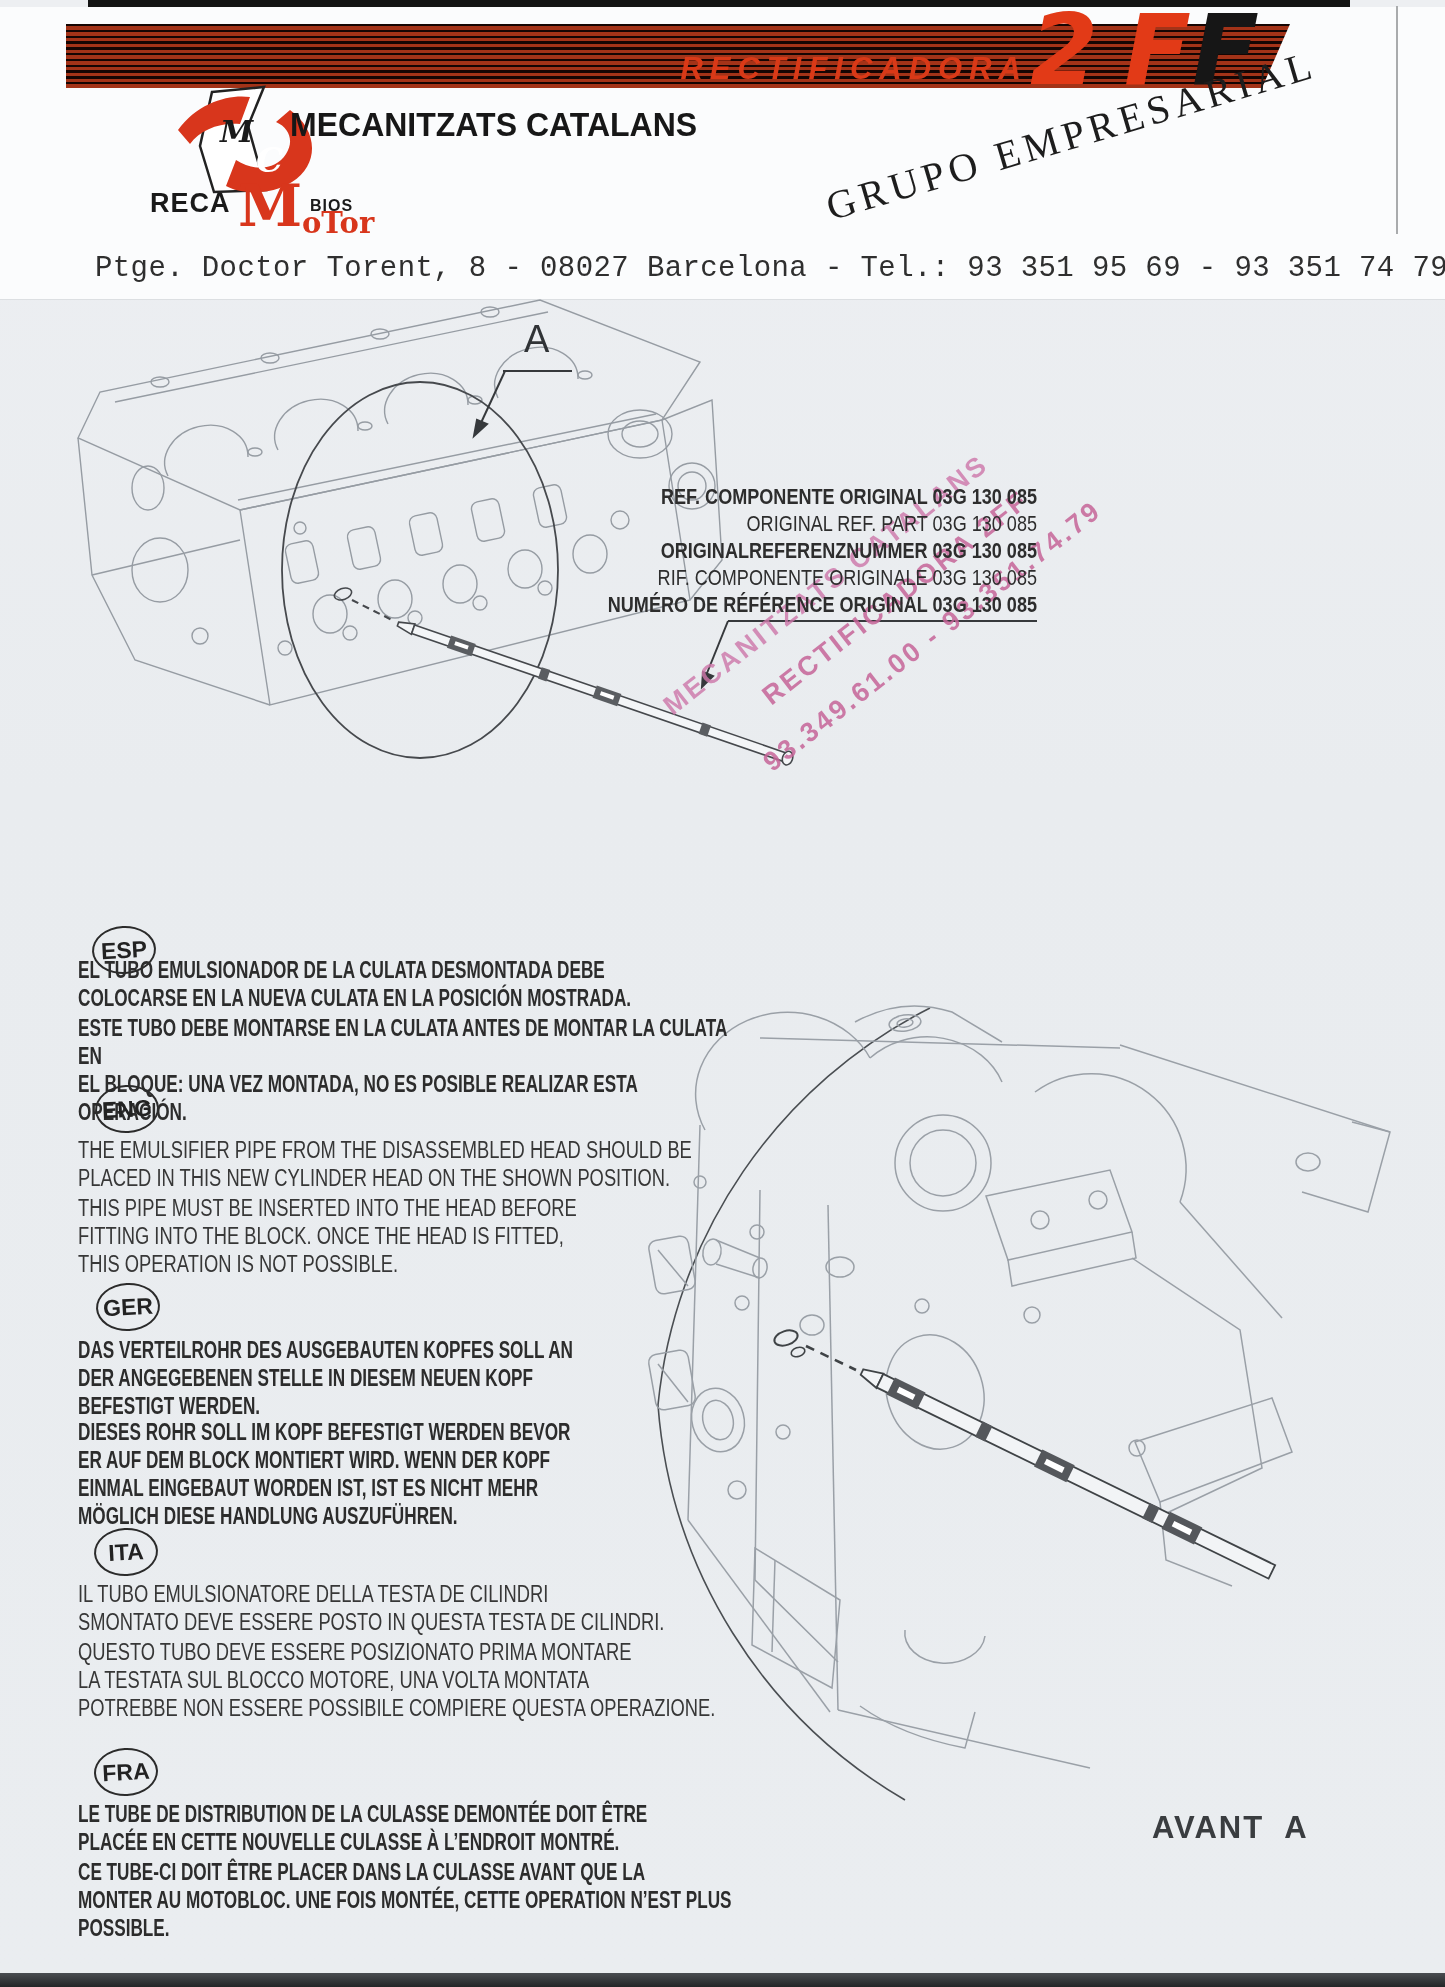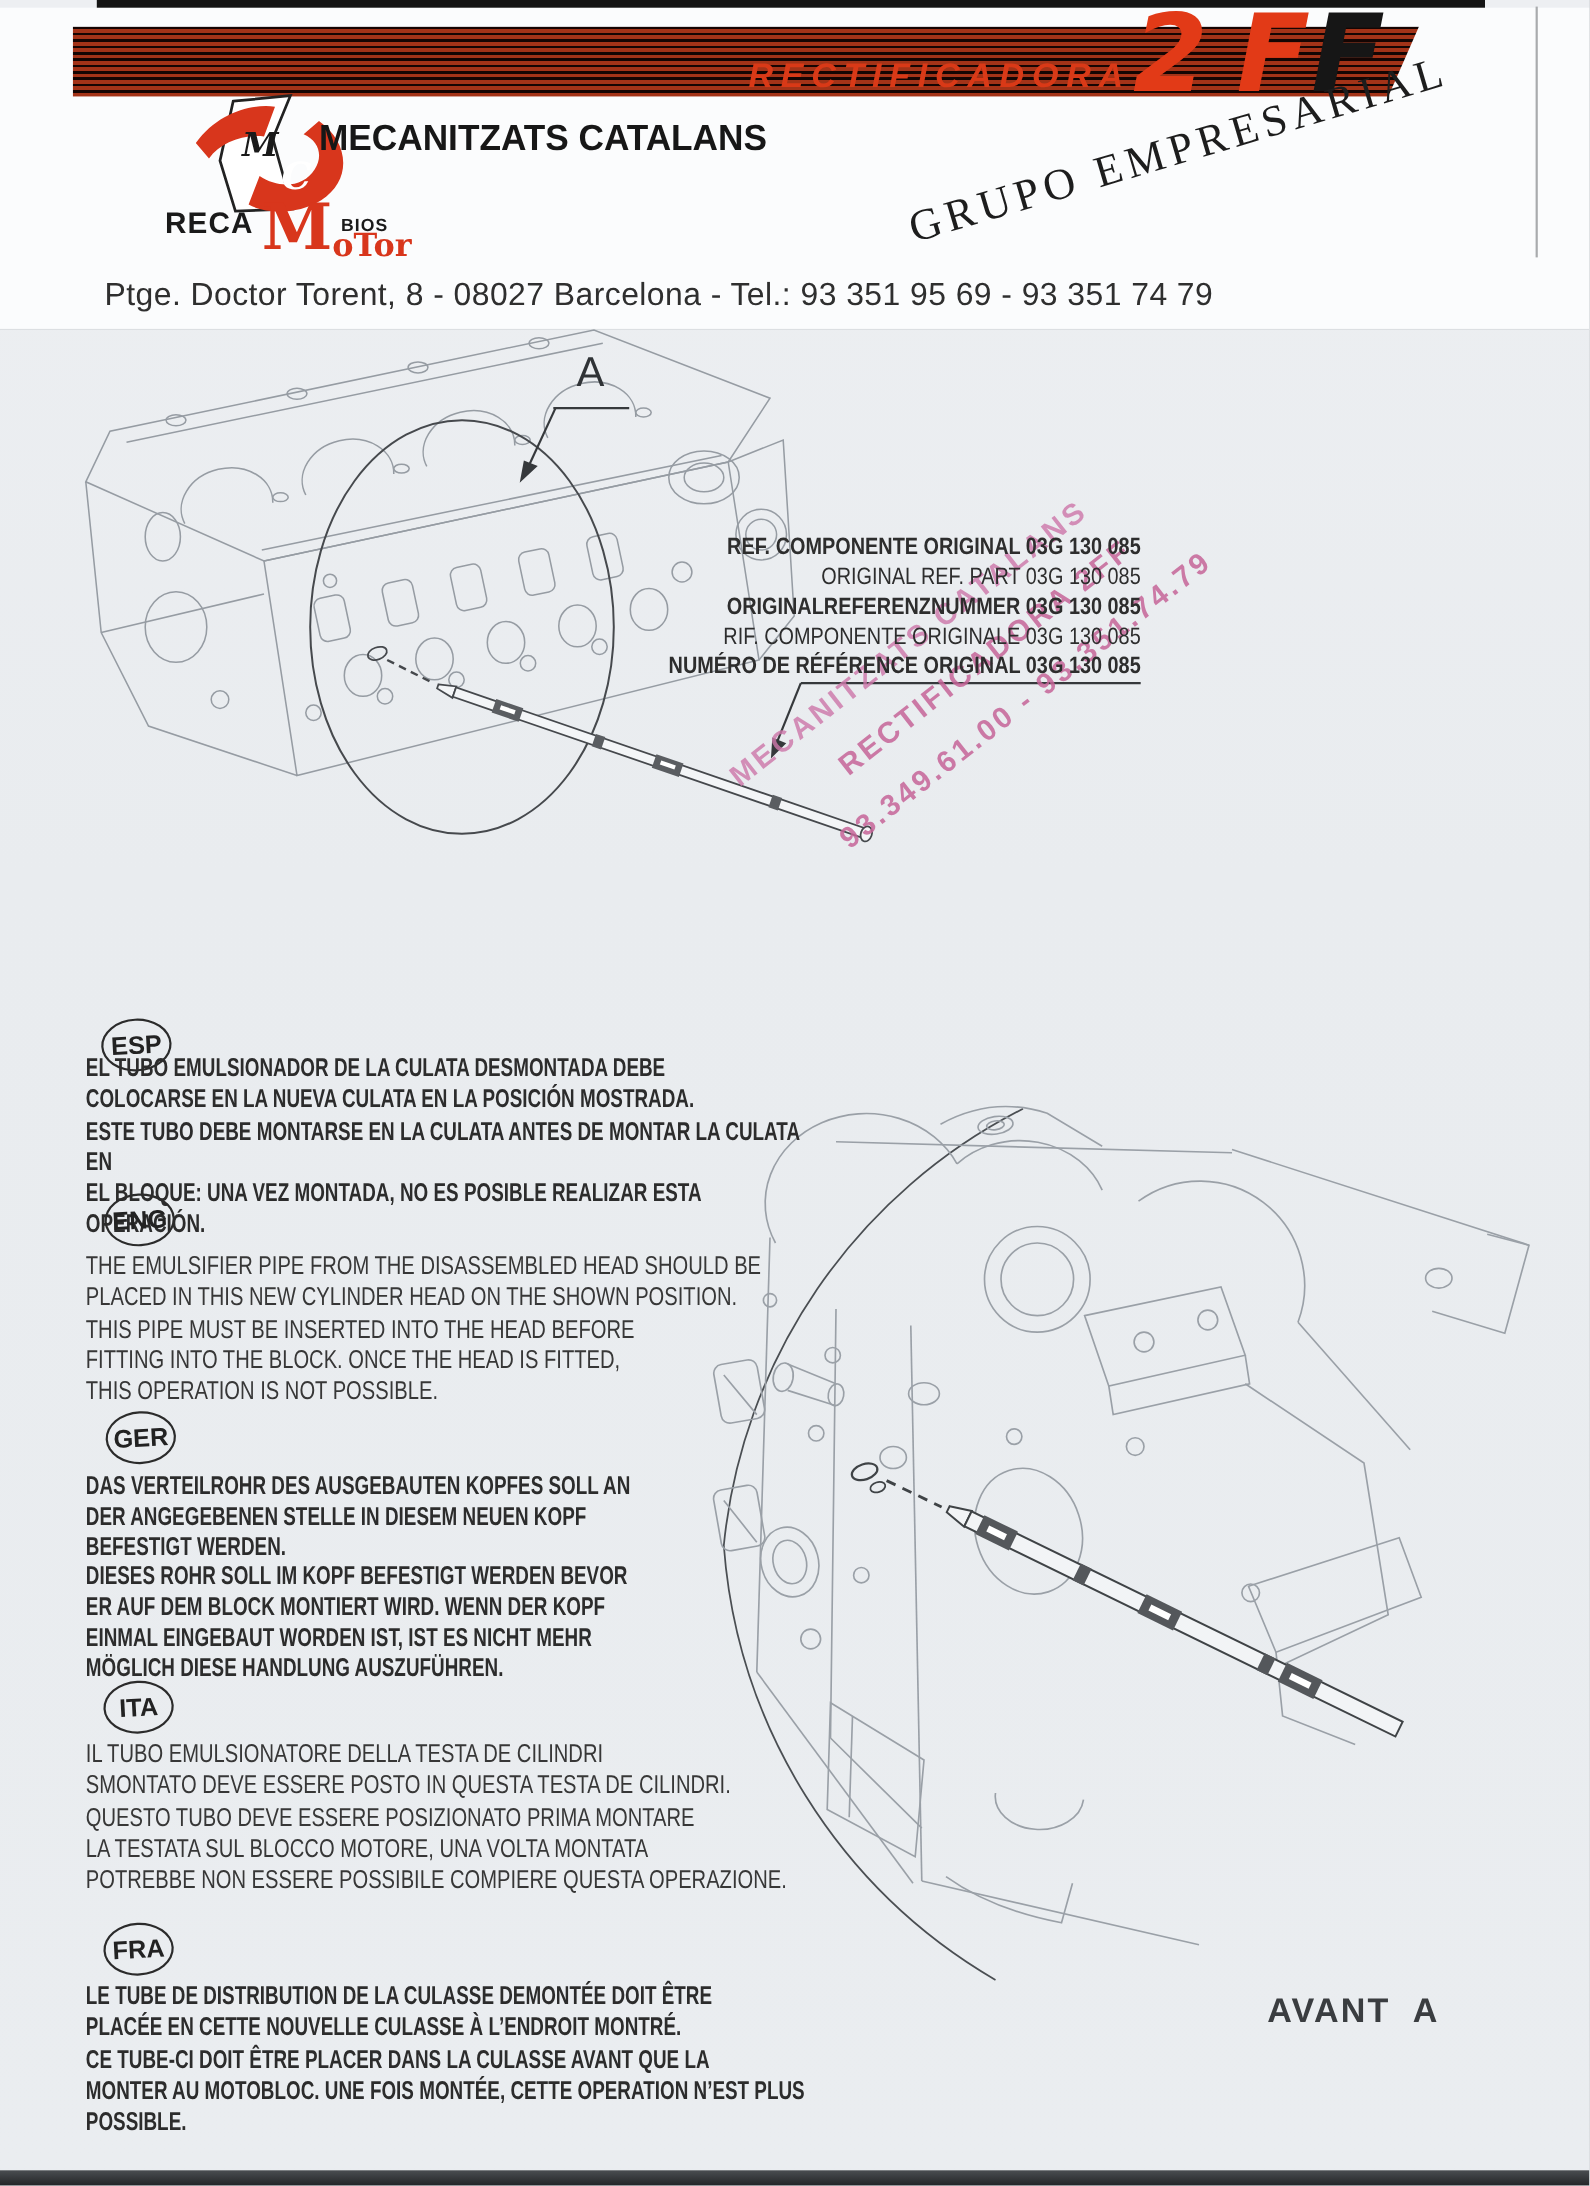--- a/index.html
+++ b/index.html
@@ -35,22 +35,22 @@
   .reca-logo .reca{position:absolute;left:0;top:8px;font-family:"Liberation Sans",sans-serif;
         font-weight:bold;font-size:27px;letter-spacing:1px;}
   .reca-logo .bigm{position:absolute;left:88px;top:-8px;font-weight:bold;font-size:58px;color:#d8361c;}
   .reca-logo .bios{position:absolute;left:160px;top:17px;font-family:"Liberation Sans",sans-serif;
         font-weight:bold;font-size:16px;letter-spacing:1px;}
   .reca-logo .otor{position:absolute;left:152px;top:26px;font-weight:bold;font-size:29px;color:#d8361c;}
   
   .grupo{position:absolute;left:828px;top:88px;width:500px;height:150px;z-index:3;}
   .grupo span{position:absolute;left:6px;bottom:8px;transform:rotate(-16.5deg);transform-origin:0 100%;
         font-family:"Liberation Serif",serif;font-size:40px;letter-spacing:5px;color:#1d1d1d;white-space:nowrap;}
-  .address{position:absolute;left:95px;top:252px;width:1350px;text-align:left;font-size:29px;
-        color:#2f2f2f;letter-spacing:.4px;z-index:3;white-space:nowrap;}
+  .address{position:absolute;left:95px;top:252px;width:1350px;text-align:center;font-size:29px;
+        color:#2f2f2f;letter-spacing:.4px;z-index:3;white-space:nowrap;font-family:Liberation Mono, monospace;}
   
   .ref-block{position:absolute;left:480px;top:484px;width:557px;text-align:right;z-index:4;
         transform:scaleX(.84);transform-origin:100% 0;color:#2d2d2d;}
   .ref-block div{font-size:21.5px;line-height:27px;white-space:nowrap;}
   .ref-bold{font-weight:bold;}
   
   .stamp{position:absolute;left:742px;top:668px;width:560px;z-index:3;transform:rotate(-38deg);
         transform-origin:0 100%;font-weight:bold;font-size:27px;letter-spacing:3px;white-space:nowrap;
         color:rgba(205,120,170,.82);}
   .stamp .l1{margin-left:0;}

